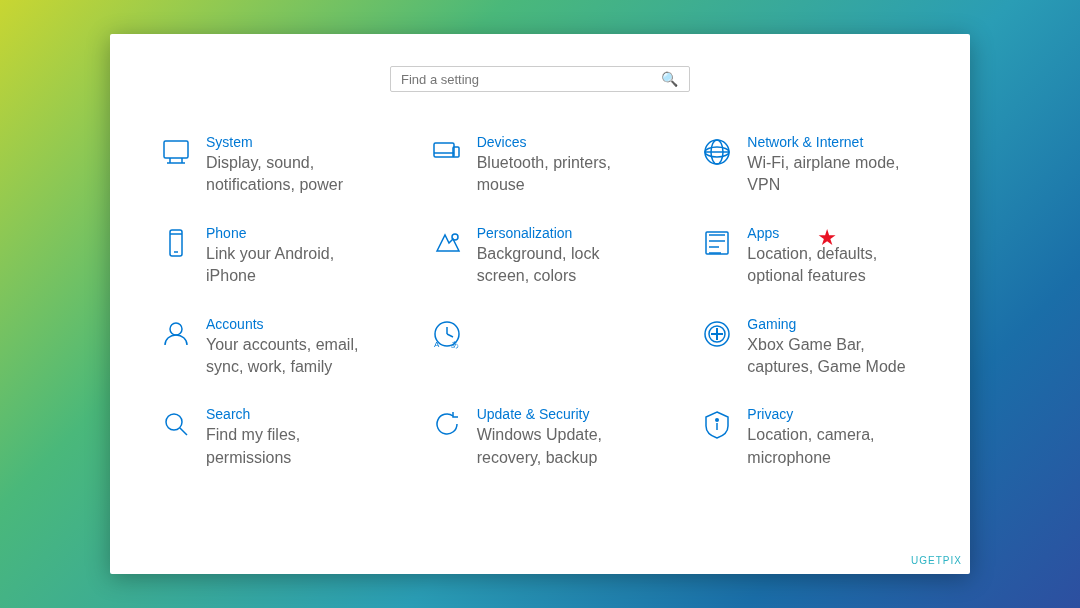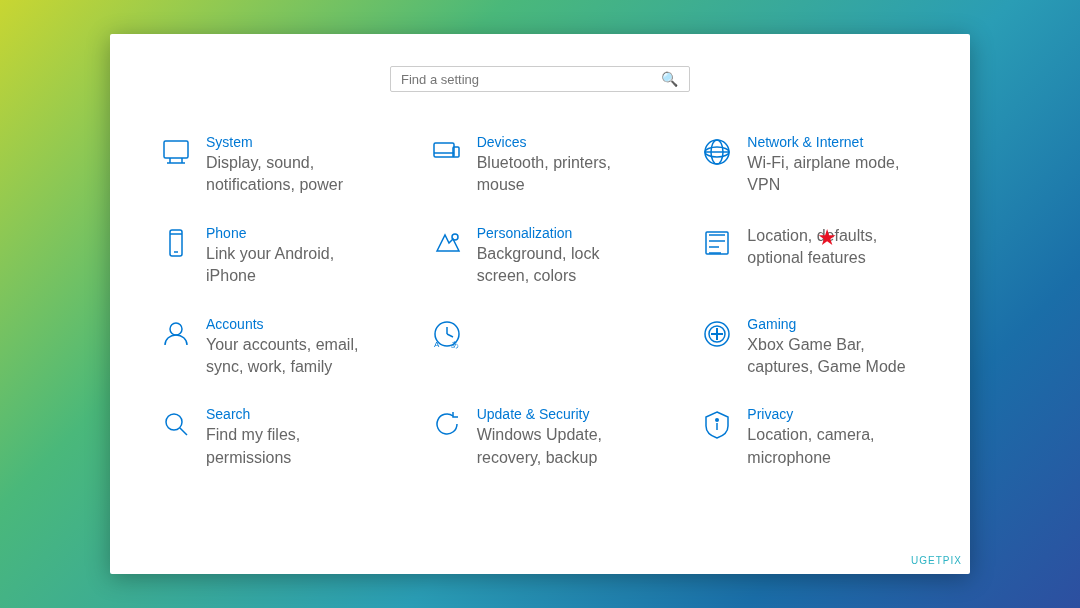--- a/index.html
+++ b/index.html
@@ -205,20 +205,21 @@
     <div class="icon-area">
       <svg viewBox="0 0 32 32">
             <line x1="8" y1="8" x2="24" y2="8"></line>
             <line x1="8" y1="14" x2="24" y2="14"></line>
             <line x1="8" y1="20" x2="18" y2="20"></line>
             <line x1="8" y1="26" x2="20" y2="26"></line>
             <rect x="5" y="5" width="22" height="22" rx="1"></rect>
           </svg>
     </div>
     <div class="text-area">
+      <span class="setting-title">Apps</span>
       <span class="setting-desc">Location, defaults, optional features</span>
     </div>
     <span class="star-badge">★</span>
   </div>
       <div class="setting-item">
     <div class="icon-area">
       <svg viewBox="0 0 32 32">
             <circle cx="16" cy="11" r="6"></circle>
             <path d="M5 27c0-6 5-10 11-10s11 4 11 10"></path>
           </svg>

